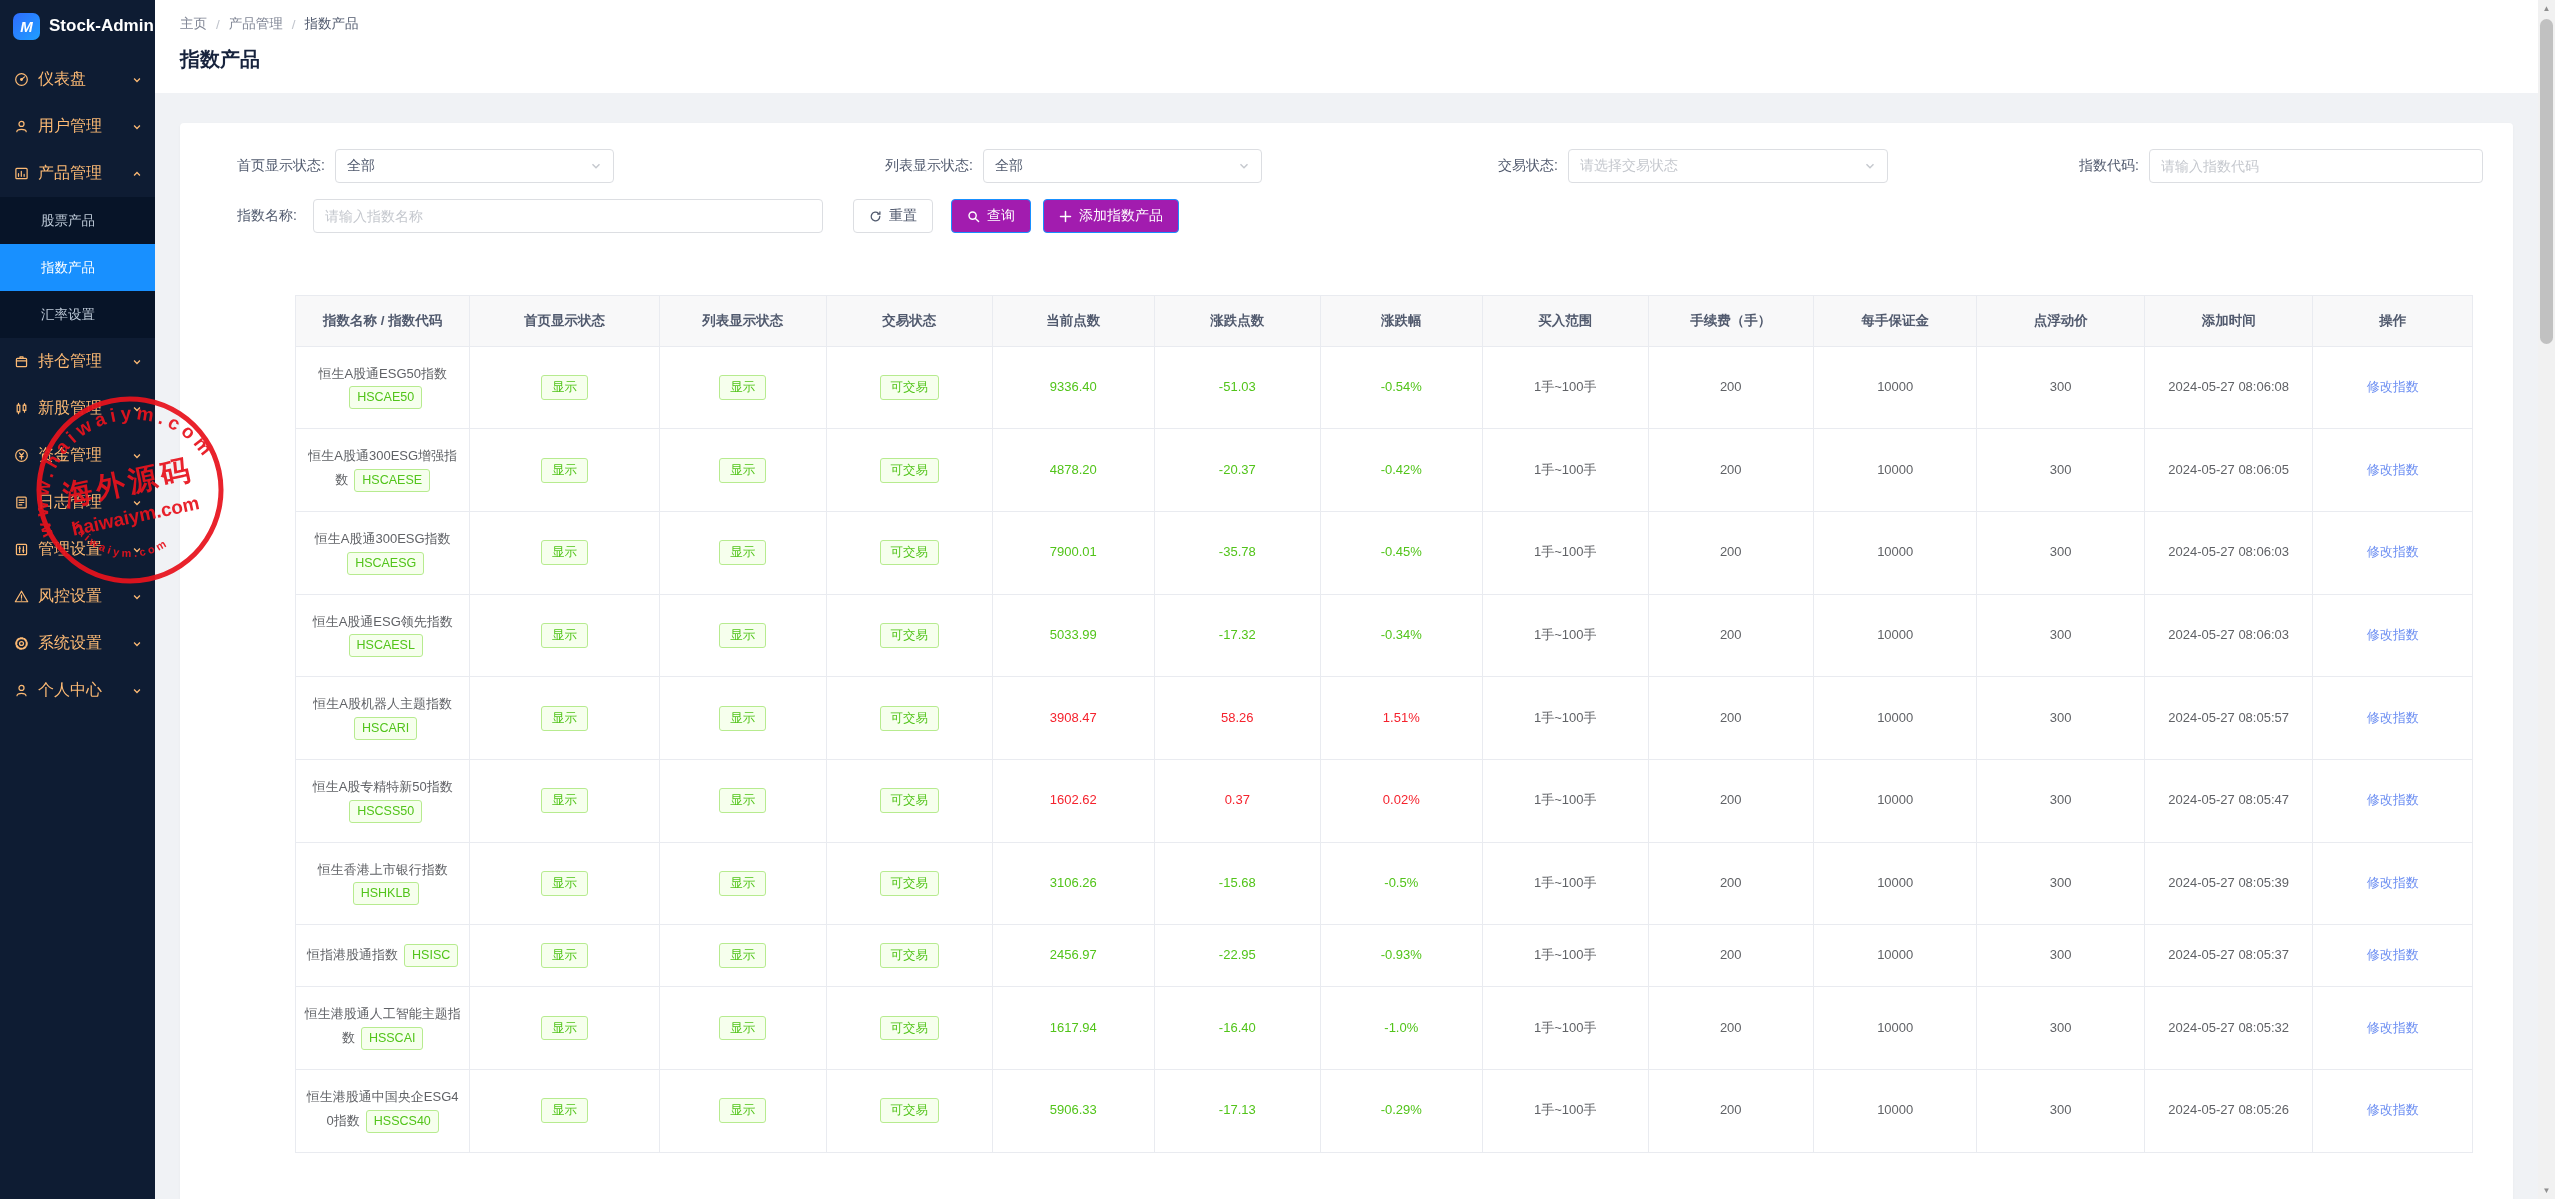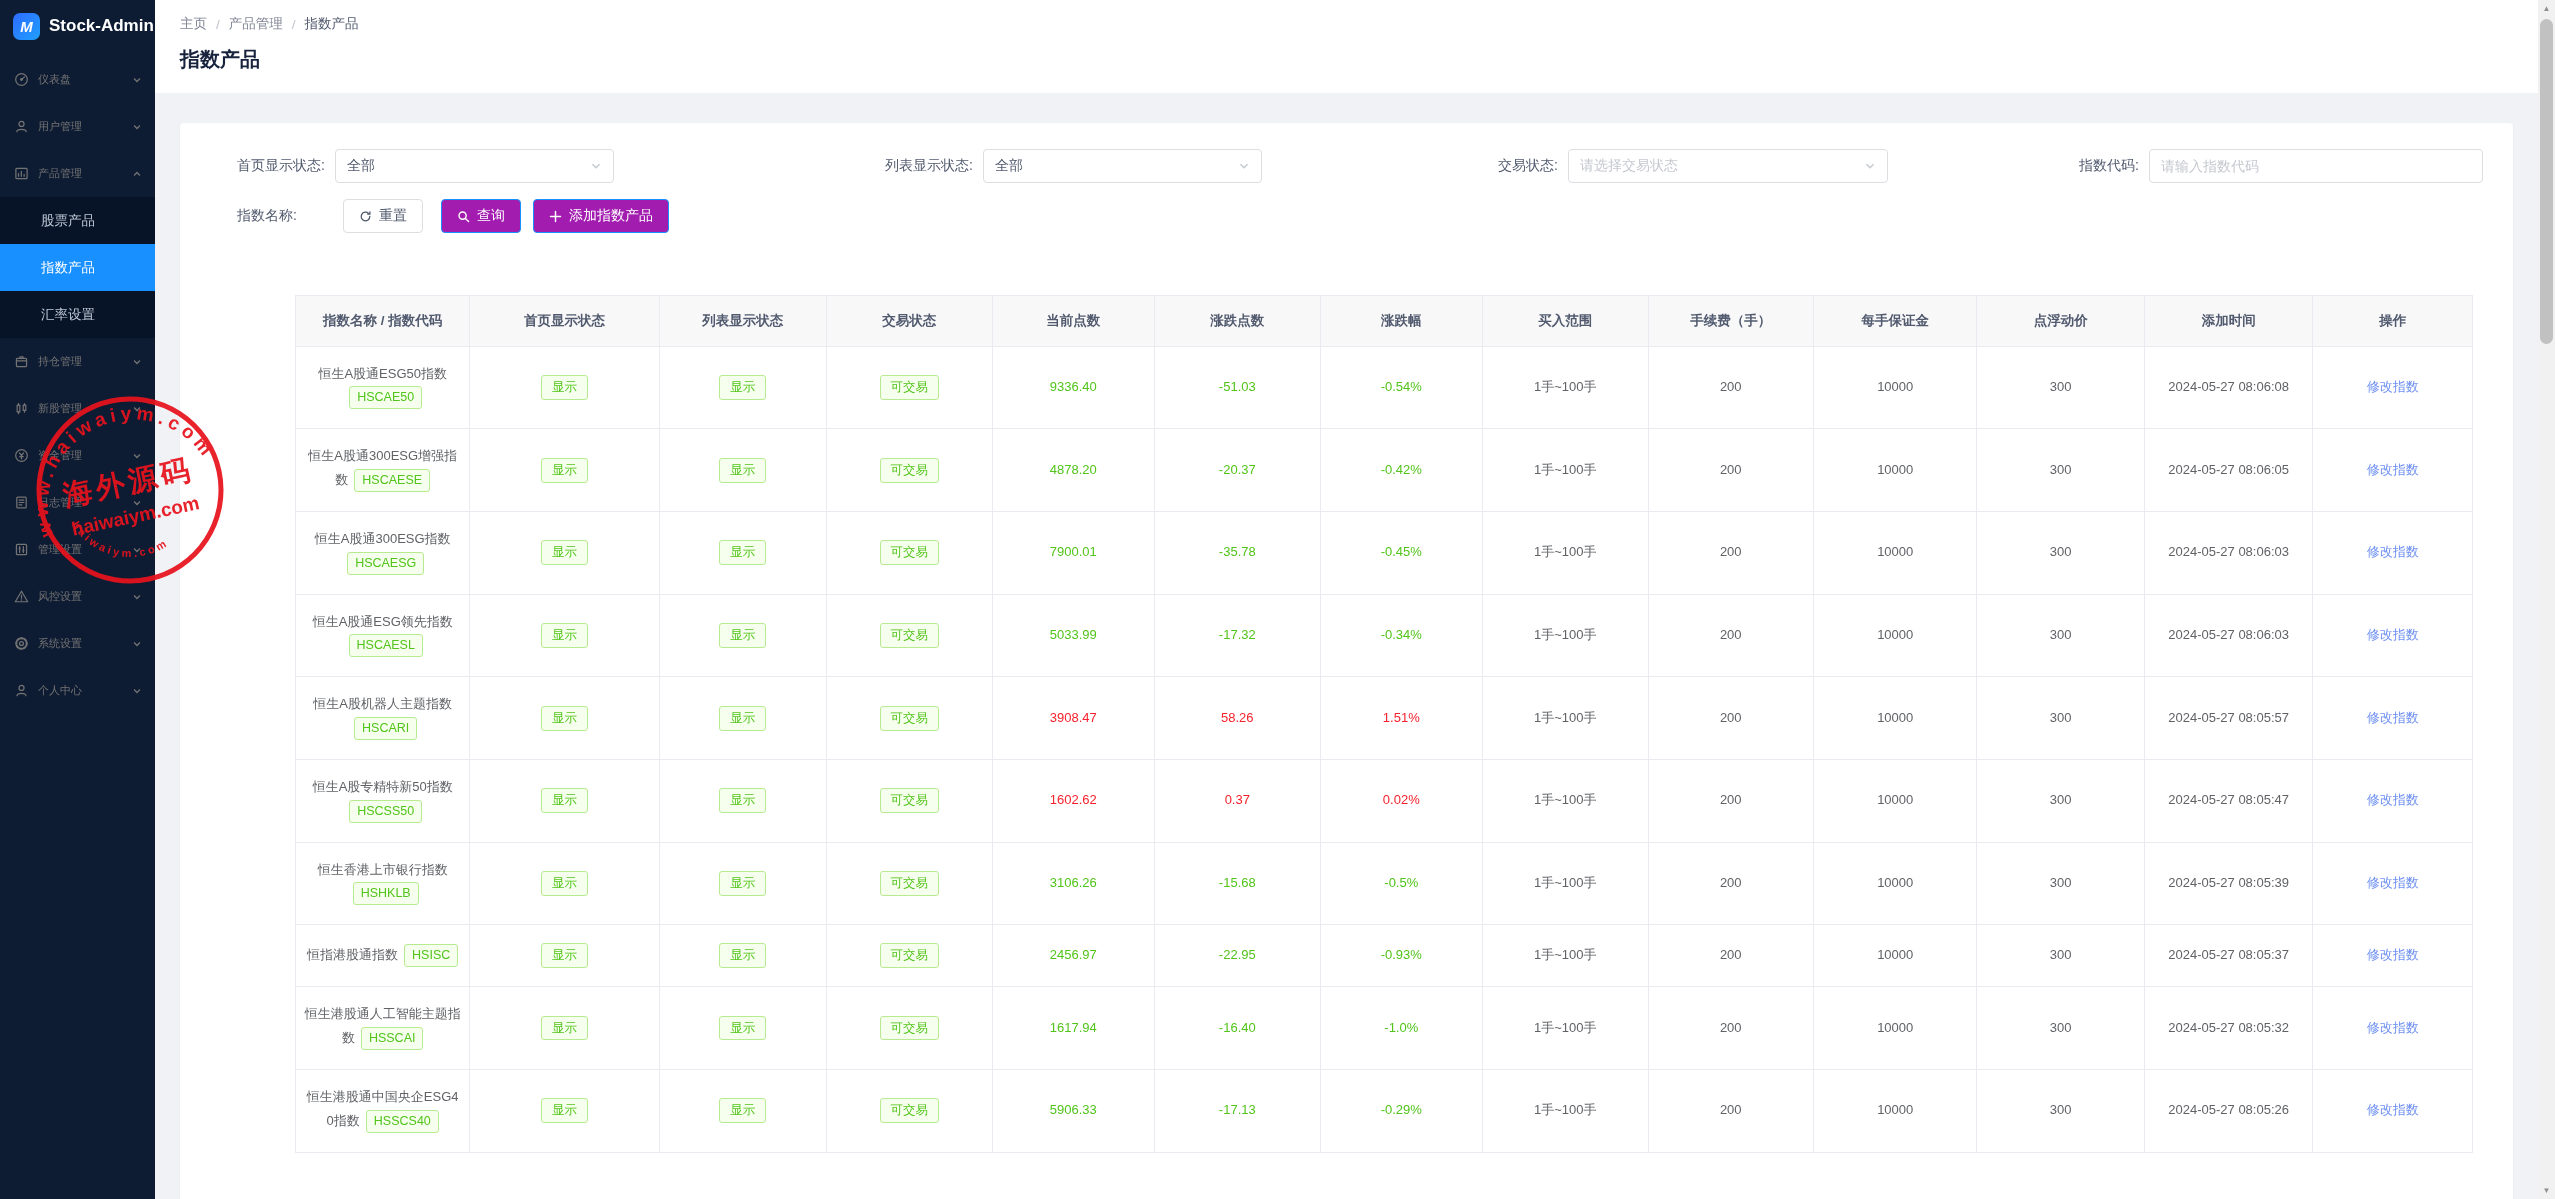--- a/index.html
+++ b/index.html
@@ -6,21 +6,21 @@
   html,body { width:2555px; height:1199px; overflow:hidden; }
   body { font-family:"Liberation Sans","DejaVu Sans",sans-serif; background:#f0f2f5; position:relative; font-size:14px; color:#515a6e; }
   .app { display:flex; width:2538px; height:1199px; }
 
   
   .sidebar { width:155px; flex-shrink:0; background:#0e1c33; display:flex; flex-direction:column; }
   .logo { height:52px; display:flex; align-items:center; gap:9px; padding:0 13px; }
   .logo-badge { width:27px; height:27px; border-radius:7px; background:linear-gradient(135deg,#2e6bff,#1fa0ff); color:#fff; font-weight:bold; font-style:italic; display:flex; align-items:center; justify-content:center; font-size:15px; flex-shrink:0;}
   .logo-text { color:#fff; font-weight:700; font-size:17px; white-space:nowrap; }
   .menu { flex:1; padding-top:4px; }
-  .side-item { height:47px; display:flex; align-items:center; padding:0 13px; color:#737373; font-size:11px; cursor:pointer; }
+  .side-item { height:47px; display:flex; align-items:center; padding:0 13px; color:#fdba74; font-size:16px; cursor:pointer; }
   .s-ico { width:16px; height:16px; margin-right:9px; display:flex; align-items:center; justify-content:center; flex-shrink:0; }
   .s-ico svg { width:15px; height:15px; }
   .s-label { flex:1; white-space:nowrap; }
   .s-chev { display:flex; }
   .s-chev svg { width:10px; height:10px; }
   .side-sub { background:#071428; }
   .sub-item { height:47px; display:flex; align-items:center; padding-left:41px; color:#bfcbd9; font-size:13.5px; cursor:pointer; }
   .sub-item.active { background:#1890ff; color:#fff; }
 
   
@@ -309,20 +309,21 @@
                   </span>
               </div>
             </div>
             <div class="fg">
               <label>指数代码:</label>
               <input class="inp w500" style="width: 500px;" placeholder="请输入指数代码">
             </div>
           </div>
           <div class="frow2">
             <label style="color:#515a6e;margin-right:16px;">指数名称:</label>
+            <input class="inp w510" placeholder="请输入指数名称" style="">
             <button class="btn mL30">
               <svg viewBox="0 0 13 13" fill="none" stroke="currentColor" stroke-width="1.3" stroke-linecap="round">
                   <path d="M10.8 6.5 a4.3 4.3 0 1 1 -1.3-3.1"></path>
                   <path d="M10.9 1.8 v2.2 h-2.2"></path>
                 </svg>
               <span>重置</span>
             </button>
             <button class="btn primary mL18">
               <svg viewBox="0 0 13 13" fill="none" stroke="currentColor" stroke-width="1.4" stroke-linecap="round">
                   <circle cx="5.6" cy="5.6" r="3.6"></circle>

